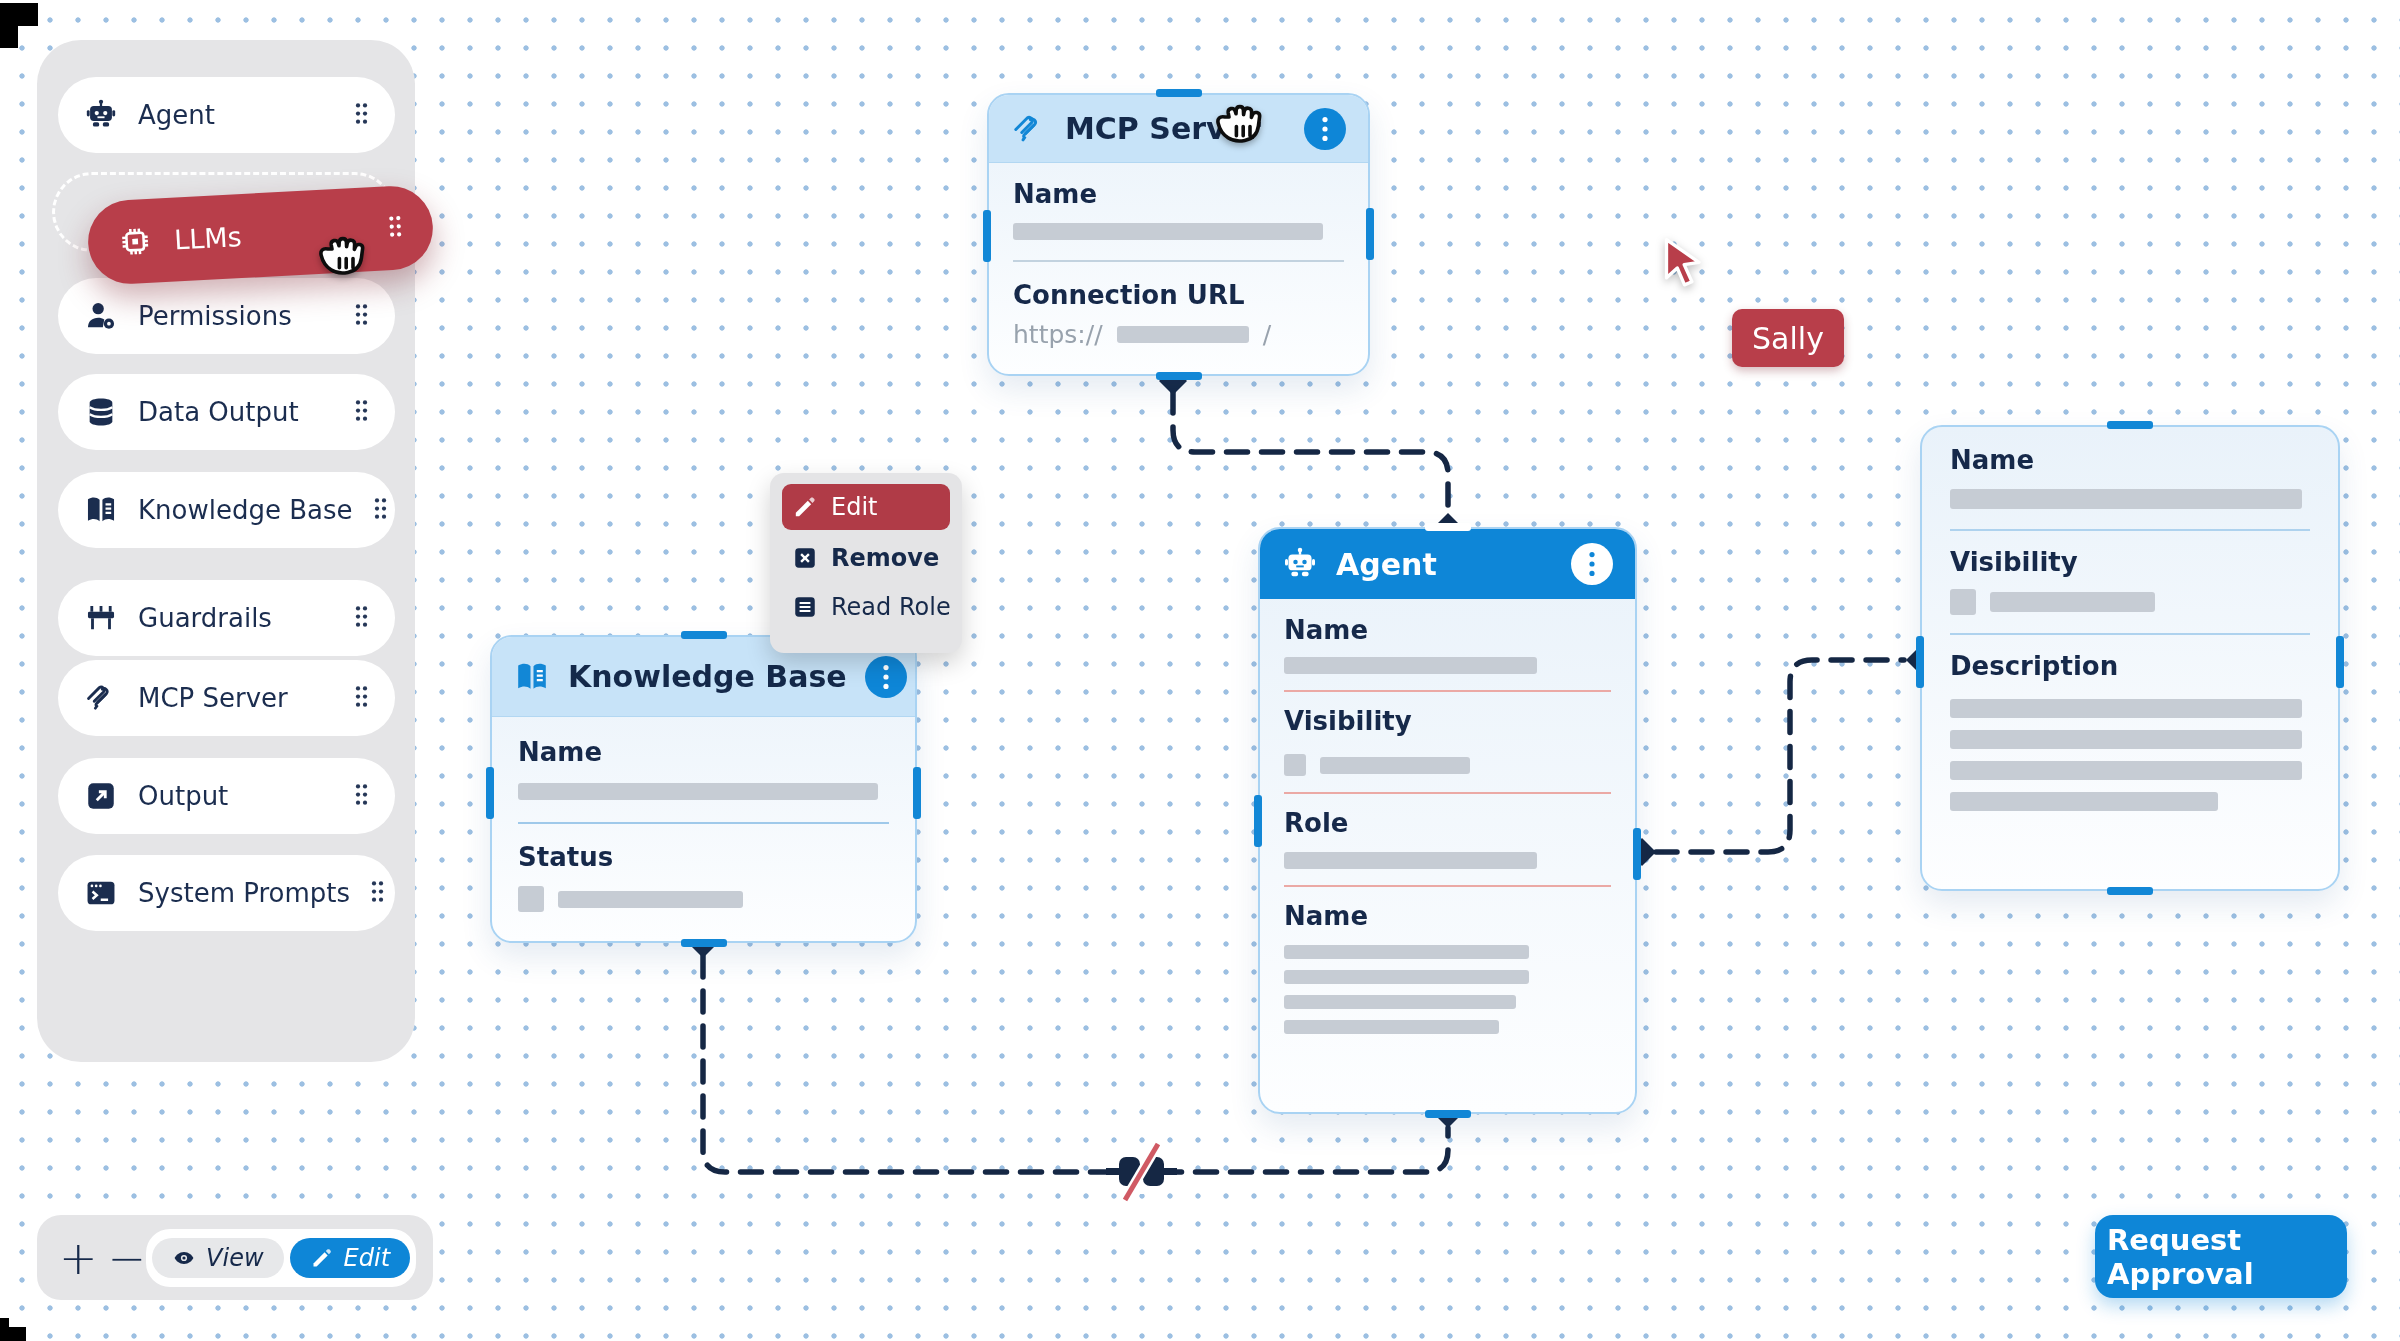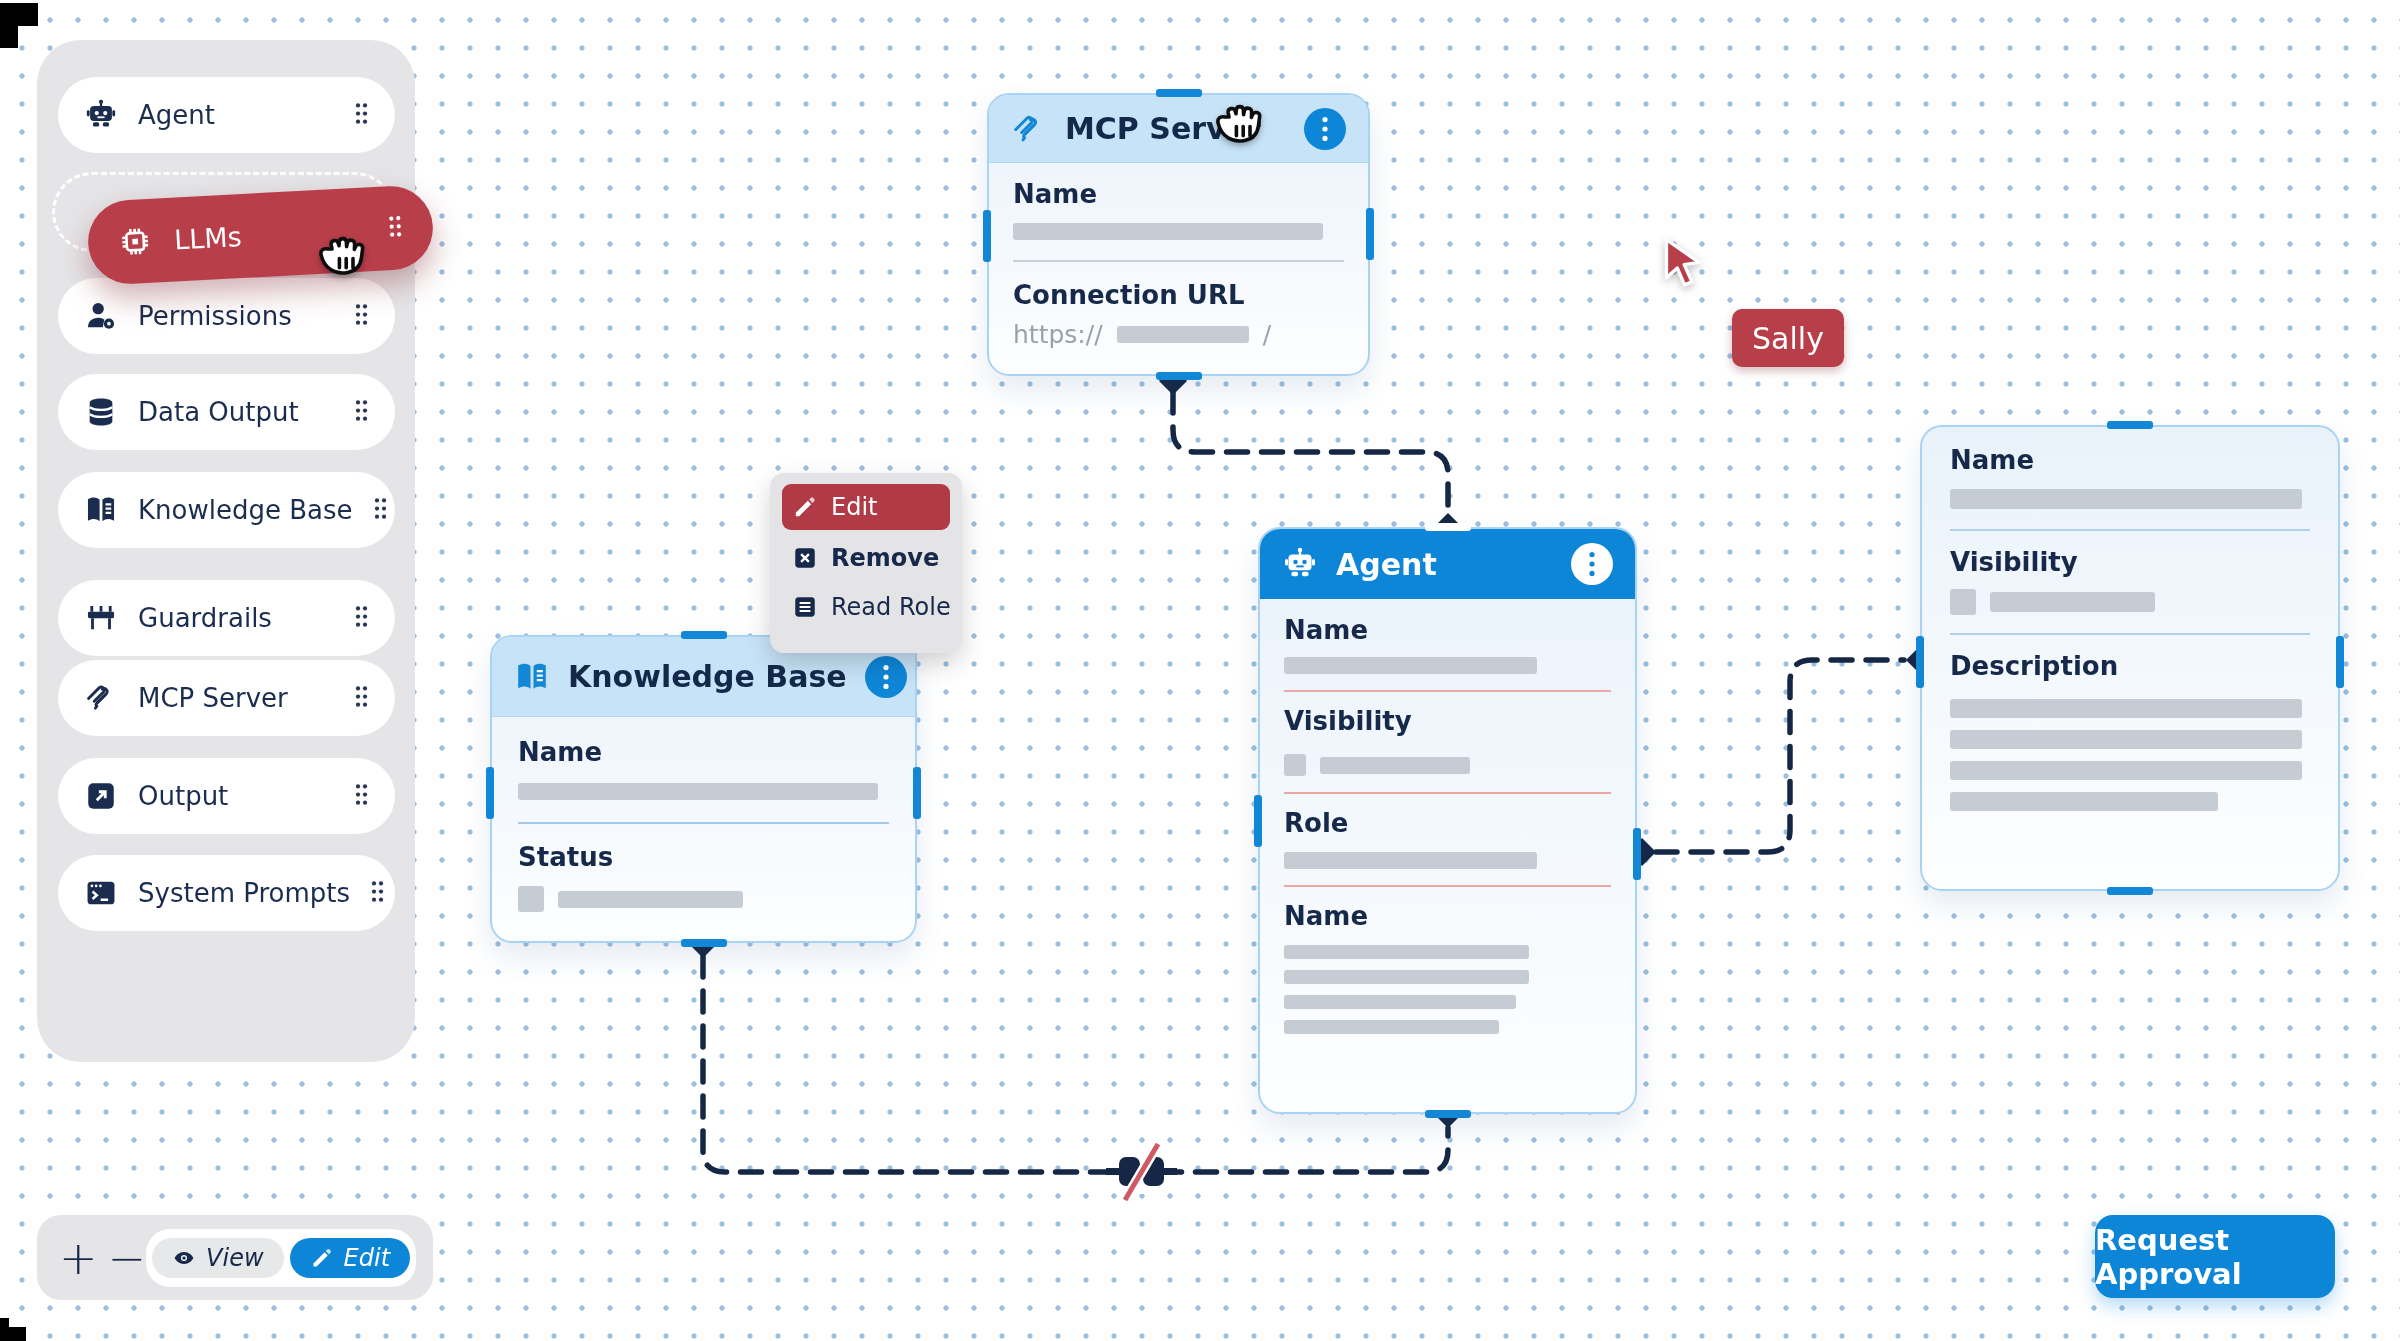--- a/index.html
+++ b/index.html
@@ -83,21 +83,21 @@
   .toggle-wrap{margin-left:auto;background:#fff;border-radius:24px;height:48px;display:flex;
     align-items:center;padding:5px 6px;box-sizing:content-box;gap:6px;}
   .tg{height:40px;border-radius:20px;display:flex;align-items:center;justify-content:center;
     gap:10px;padding:0 20px;font-style:italic;}
   .tg .txt{font-size:24px;font-weight:500;}
   .tg.view{background:#e7e8ea;color:#16294a;}
   .tg.edit{background:#0e86d7;color:#fff;}
   .tg svg{width:24px;height:24px;}
   .approve{position:absolute;left:2095px;top:1215px;width:240px;height:83px;background:#0e86d7;
     border-radius:18px;display:flex;align-items:center;justify-content:center;z-index:15;
-    box-shadow:0 8px 18px rgba(14,134,215,.3);}
+    box-shadow:0 8px 18px rgba(14,134,215,.3);padding-left:12px;}
   .approve span{color:#fff;font-size:29px;font-weight:700;}
   svg.wires{position:absolute;left:0;top:0;z-index:3;}
 </style>
 </head>
 <body>
 
 <div class="mark" style="left:0;top:3px;width:38px;height:23px;"></div>
 <div class="mark" style="left:0;top:3px;width:18px;height:45px;"></div>
 <div class="mark" style="left:0;top:1327px;width:26px;height:14px;"></div>
 <div class="mark" style="left:0;top:1318px;width:9px;height:23px;"></div>

